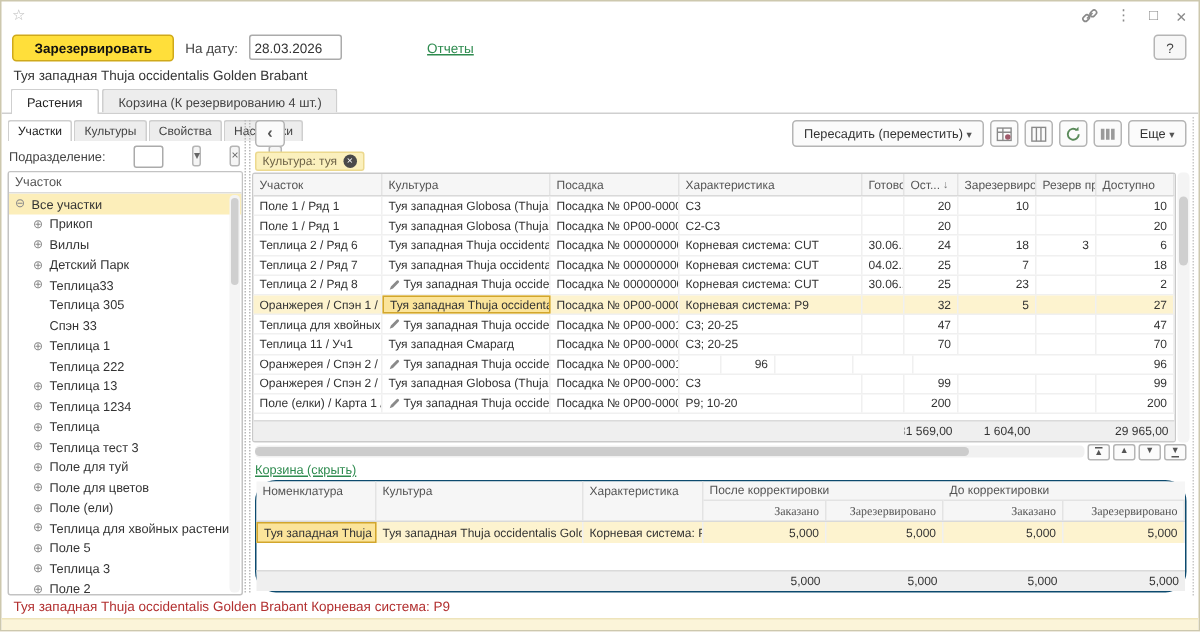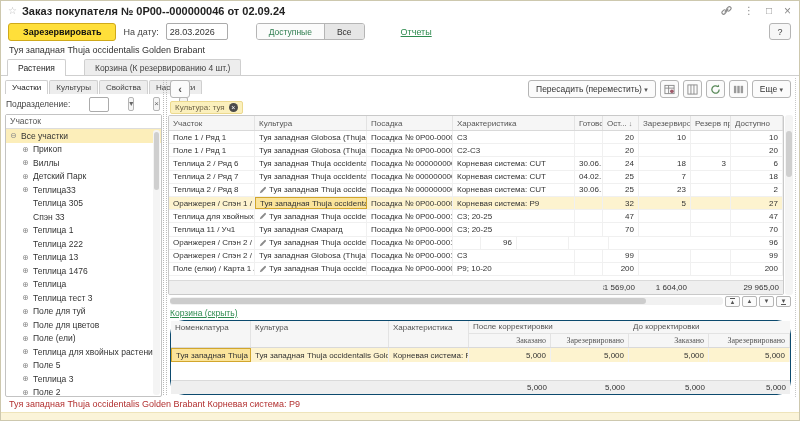--- a/index.html
+++ b/index.html
@@ -23,21 +23,21 @@
   .toggle .seg { padding:2px 12px; font-size:8.5px; background:#e6e6e6; color:#333; cursor:pointer; display:flex; align-items:center; }
   .toggle .seg.on { background:#fbfbfb; color:#2e7d4f; border-right:1px solid #b5b5b5; }
   .link { color:#2e8b4f; text-decoration:underline; font-size:9px; cursor:pointer; white-space:nowrap; }
   .btn-help { margin-left:auto; width:22px; height:17px; border:1px solid #b5b5b5; border-radius:3px; background:#f7f7f7; font-size:9px; color:#444; cursor:pointer; }
 
   
   .subtitle { height:14px; padding:1px 8px; font-size:9px; color:#333; white-space:nowrap; }
 
   
   .maintabs { height:18px; display:flex; align-items:flex-end; padding:0 0 0 6px; border-bottom:1px solid #cfcfcf; }
-  .mtab { padding:3px 10px 2px; font-size:8.5px; border:1px solid #cfcfcf; border-bottom:none; background:#ededed; color:#444; margin-right:18px; border-radius:2px 2px 0 0; cursor:pointer; white-space:nowrap; }
+  .mtab { padding:3px 10px 2px; font-size:8.5px; border:1px solid #cfcfcf; border-bottom:none; background:#ededed; color:#444; margin-right:2px; border-radius:2px 2px 0 0; cursor:pointer; white-space:nowrap; }
   .mtab.active { background:#fff; color:#222; position:relative; top:1px; padding-bottom:3px; }
 
   
   .content { flex:1; display:flex; min-height:0; padding:2px 3px 0 4px; }
   .splitter { width:4px; border-left:1px dotted #b9b9b9; border-right:1px dotted #b9b9b9; margin:2px 1px; }
 
   
   .left { width:157px; display:flex; flex-direction:column; min-height:0; }
   .ltabs { height:16px; display:flex; align-items:flex-end; }
   .ltab { padding:2px 6px; font-size:8px; border:1px solid #cfcfcf; border-bottom:none; background:#ededed; color:#444; margin-right:1px; border-radius:2px 2px 0 0; cursor:pointer; white-space:nowrap; }
@@ -124,21 +124,20 @@
 
   svg { display:block; }
 </style>
 </head>
 <body>
 
 <div class="window">
 
   <div class="titlebar">
     <span class="star">☆</span>
-    <span class="title">Заказ покупателя № 0P00--000000046 от 02.09.24</span>
     <span class="win-controls">
       <span>
         <svg width="11" height="11" viewBox="0 0 12 12">
             <g fill="none" stroke="#8a8a8a" stroke-width="1.2">
               <path d="M4 8 L8 4"></path>
               <rect x="0.8" y="5.9" width="5.2" height="3.6" rx="1.8" transform="rotate(-45 3.4 7.7)"></rect>
               <rect x="6" y="2.4" width="5.2" height="3.6" rx="1.8" transform="rotate(-45 8.6 4.2)"></rect>
             </g>
           </svg>
       </span>
@@ -146,24 +145,20 @@
       <span>□</span>
       <span style="font-size:12px;">×</span>
     </span>
   </div>
 
   <div class="cmdbar">
     <button class="btn-reserve">Зарезервировать</button>
     <span class="lbl">На дату:</span>
     <input class="date-input" value="28.03.2026" style="">
     <span style="width:14px"></span>
-    <span class="toggle">
-      <span class="seg on">Доступные</span>
-      <span class="seg">Все</span>
-    </span>
     <span style="width:22px"></span>
     <span class="link">Отчеты</span>
     <button class="btn-help">?</button>
   </div>
 
   <div class="subtitle">Туя западная Thuja occidentalis Golden Brabant</div>
 
   <div class="maintabs">
     <span class="mtab active">Растения</span>
     <span class="mtab">Корзина (К резервированию 4 шт.)</span>
@@ -224,21 +219,21 @@
             <div class="tree-item lvl1">
               <span class="expander"></span>
               <span>Теплица 222</span>
             </div>
             <div class="tree-item lvl1">
               <span class="expander">⊕</span>
               <span>Теплица 13</span>
             </div>
             <div class="tree-item lvl1">
               <span class="expander">⊕</span>
-              <span>Теплица 1476</span>
+              <span>Теплица 1234</span>
             </div>
             <div class="tree-item lvl1">
               <span class="expander">⊕</span>
               <span>Теплица</span>
             </div>
             <div class="tree-item lvl1">
               <span class="expander">⊕</span>
               <span>Теплица тест 3</span>
             </div>
             <div class="tree-item lvl1">

